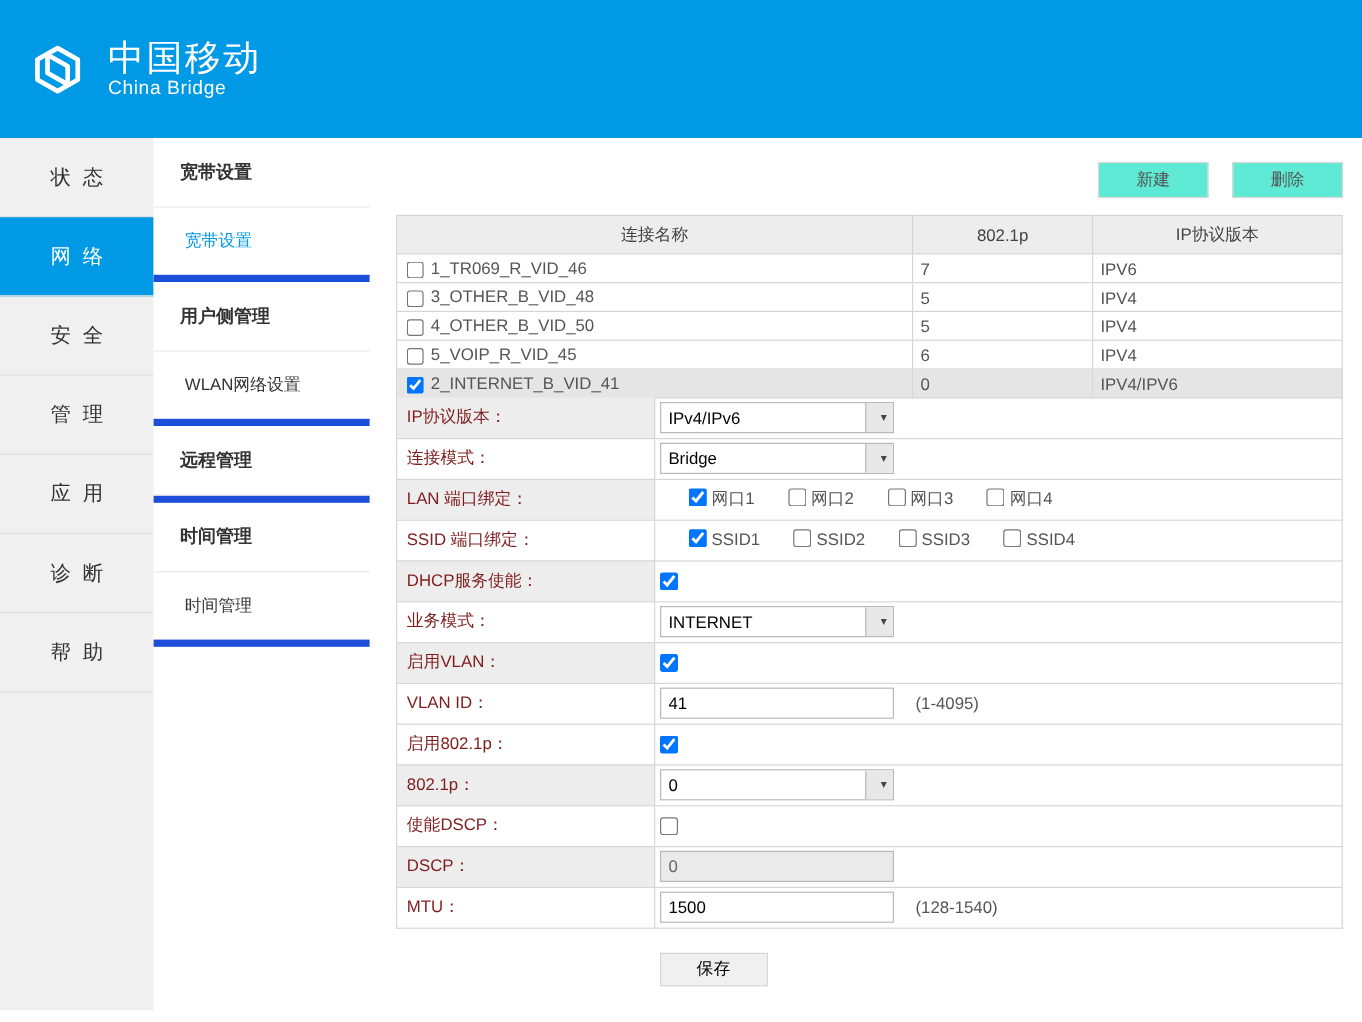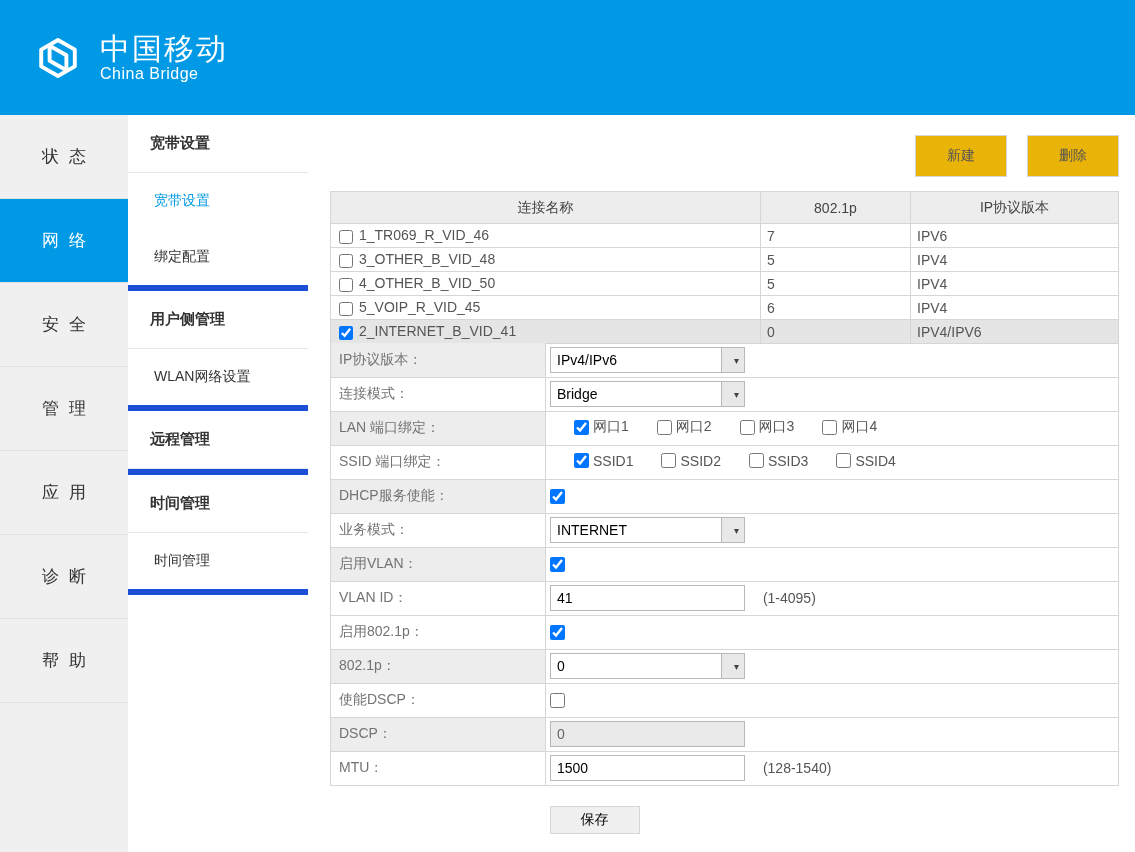--- a/index.html
+++ b/index.html
@@ -1,51 +1,51 @@
 <!DOCTYPE html>
 <html><head>
 <meta charset="utf-8">
 <style>
 * { box-sizing: border-box; margin: 0; padding: 0; }
 body { font-family: "Microsoft YaHei", "PingFang SC", Arial, sans-serif; font-size: 14px; color: #333; background: #fff; width: 1135px; }
-.header { background: #0099e5; height: 115px; display: flex; align-items: center; padding-left: 30px; }
+.header { background: #0099e5; height: 115px; display: flex; align-items: center; padding-left: 20px; }
 .logo { display: flex; align-items: center; color: #fff; }
 .logo-icon { width: 56px; height: 56px; margin-right: 14px; }
 .logo-text-cn { font-size: 30px; font-weight: 500; letter-spacing: 2px; line-height: 1.1; }
 .logo-text-en { font-size: 16px; letter-spacing: 0.5px; line-height: 1.1; }
 .layout { display: flex; }
 .nav-main { width: 128px; background: #f0f0f0; }
-.nav-main-item { height: 84px; display: flex; align-items: center; justify-content: center; font-size: 17px; color: #333; border-bottom: 1px solid #e0e0e0; cursor: pointer; letter-spacing: 10px; text-indent: 10px; }
+.nav-main-item { height: 66px; display: flex; align-items: center; justify-content: center; font-size: 17px; color: #333; border-bottom: 1px solid #e0e0e0; cursor: pointer; letter-spacing: 10px; text-indent: 10px; }
 .nav-main-item.active { background: #0099e5; color: #fff; }
 .nav-sub { width: 180px; background: #fff; }
 .nav-sub-group-title { height: 58px; display: flex; align-items: center; padding-left: 22px; font-size: 15px; font-weight: bold; border-bottom: 1px solid #e8e8e8; }
 .nav-sub-item { height: 56px; display: flex; align-items: center; padding-left: 26px; font-size: 14px; cursor: pointer; }
 .nav-sub-item.active { color: #0099e5; }
 .nav-sub-group { border-bottom: 6px solid #1d4ed8; }
 .content { flex: 1; padding: 20px 16px 20px 22px; }
 .action-bar { display: flex; justify-content: flex-end; gap: 20px; margin-bottom: 14px; }
-.btn { width: 92px; height: 42px; background: #eab308; border: 1px solid #d6d6d6; cursor: pointer; font-size: 14px; color: #555; font-family: inherit; }
+.btn { width: 92px; height: 30px; background: #5eead4; border: 1px solid #d6d6d6; cursor: pointer; font-size: 14px; color: #555; font-family: inherit; }
 .conn-table { width: 100%; border-collapse: collapse; }
 .conn-table th { background: #ededed; border: 1px solid #d6d6d6; height: 32px; font-weight: normal; font-size: 14px; color: #444; text-align: center; }
 .conn-table th:first-child { width: 430px; }
 .conn-table th:nth-child(2) { width: 150px; }
 .conn-table td { border-bottom: 1px solid #d6d6d6; border-left: 1px solid #d6d6d6; border-right: 1px solid #d6d6d6; height: 24px; padding: 0 6px; font-size: 14px; color: #555; }
 .conn-table td.name-cell { padding-left: 8px; }
 .conn-table tr.selected td { background: #e5e5e5; }
 .conn-table input[type="checkbox"] { width: 14px; height: 14px; vertical-align: middle; margin-right: 6px; cursor: pointer; }
 .form-table { width: 100%; border-collapse: collapse; margin-top: -1px; }
 .form-table tr { height: 34px; }
-.form-table td.label-cell { width: 215px; padding-left: 8px; font-size: 14px; color: #737373; border: 1px solid #d6d6d6; border-top: none; }
+.form-table td.label-cell { width: 215px; padding-left: 8px; font-size: 14px; color: #7f1d1d; border: 1px solid #d6d6d6; border-top: none; }
 .form-table td.input-cell { padding-left: 4px; font-size: 14px; color: #555; border-right: 1px solid #d6d6d6; border-bottom: 1px solid #d6d6d6; }
 .form-table tr.alt td.label-cell { background: #ededed; }
 .form-table select, .form-table input[type="text"] { height: 26px; width: 195px; border: 1px solid #b8b8b8; font-size: 14px; padding: 0 6px; font-family: inherit; background: #fff; }
 .form-table input[type="text"]:disabled { background: #eaeaea; color: #666; }
 .form-table input[type="checkbox"] { width: 15px; height: 15px; vertical-align: middle; cursor: pointer; }
 .hint { margin-left: 14px; color: #555; font-size: 14px; }
-.cb-group { display: inline-flex; align-items: center; gap: 4px; margin-right: 4px; padding-left: 24px; }
+.cb-group { display: inline-flex; gap: 4px; margin-right: 4px; padding-left: 24px; }
 .save-row td { text-align: left; padding-left: 219px; border: none !important; padding-top: 20px; }
 .save-btn { width: 90px; height: 28px; background: #f0f0f0; border: 1px solid #d6d6d6; cursor: pointer; font-size: 14px; font-family: inherit; }
 .dropdown-wrap { position: relative; display: inline-block; }
 .dropdown-wrap select { appearance: none; -webkit-appearance: none; padding-right: 28px; }
 .dropdown-wrap::after { content: ""; position: absolute; right: 1px; top: 1px; bottom: 1px; width: 22px; background: #e8e8e8; border-left: 1px solid #b8b8b8; pointer-events: none; }
 .dropdown-arrow { position: absolute; right: 6px; top: 50%; transform: translateY(-50%); pointer-events: none; z-index: 1; font-size: 10px; color: #444; }
 </style>
 </head>
 <body>
 
@@ -73,21 +73,20 @@
     <div class="nav-main-item">管理</div>
     <div class="nav-main-item">应用</div>
     <div class="nav-main-item">诊断</div>
     <div class="nav-main-item">帮助</div>
   </div>
 
   <div class="nav-sub">
     <div class="nav-sub-group">
       <div class="nav-sub-group-title">宽带设置</div>
       <div class="nav-sub-item active">宽带设置</div>
-      <div class="nav-sub-item">绑定配置</div>
     </div>
     <div class="nav-sub-group">
       <div class="nav-sub-group-title">用户侧管理</div>
       <div class="nav-sub-item">WLAN网络设置</div>
     </div>
     <div class="nav-sub-group">
       <div class="nav-sub-group-title">远程管理</div>
     </div>
     <div class="nav-sub-group">
       <div class="nav-sub-group-title">时间管理</div>

